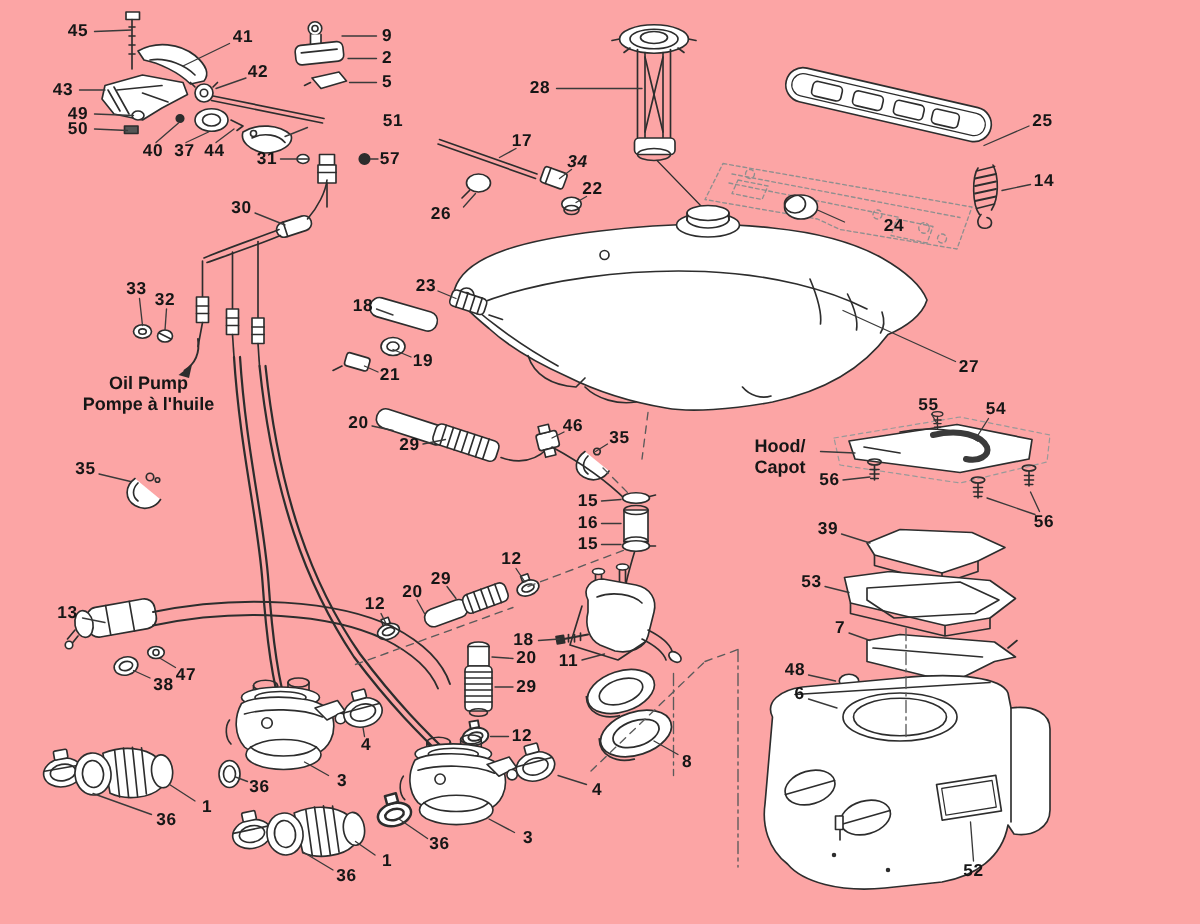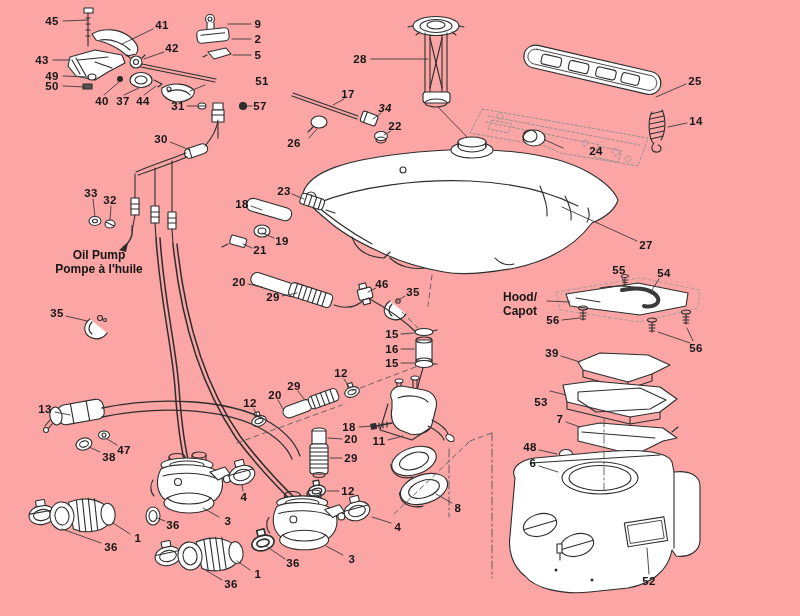--- a/index.html
+++ b/index.html
@@ -569,21 +569,21 @@
       <span class="callout" style="left: 239px; top: 282px; color: rgb(22, 22, 22);">20</span>
       <span class="callout" style="left: 273px; top: 297px; color: rgb(22, 22, 22);">29</span>
       <span class="callout" style="left: 382px; top: 284px; color: rgb(22, 22, 22);">46</span>
       <span class="callout" style="left: 413px; top: 292px; color: rgb(22, 22, 22);">35</span>
       <span class="callout" style="left: 57px; top: 313px; color: rgb(22, 22, 22);">35</span>
       <span class="callout" style="left: 619px; top: 270px; color: rgb(22, 22, 22);">55</span>
       <span class="callout" style="left: 664px; top: 273px; color: rgb(22, 22, 22);">54</span>
       <span class="callout" style="left: 553px; top: 320px; color: rgb(22, 22, 22);">56</span>
       <span class="callout" style="left: 696px; top: 348px; color: rgb(22, 22, 22);">56</span>
       <span class="callout" style="left: 552px; top: 353px; color: rgb(22, 22, 22);">39</span>
-      <span class="callout" style="left: 541px; top: 388px; color: rgb(22, 22, 22); margin-top: 14px;">53</span>
+      <span class="callout" style="left: 541px; top: 388px; color: rgb(22, 22, 22);">53</span>
       <span class="callout" style="left: 560px; top: 419px; color: rgb(22, 22, 22);">7</span>
       <span class="callout" style="left: 530px; top: 447px; color: rgb(22, 22, 22);">48</span>
       <span class="callout" style="left: 533px; top: 463px; color: rgb(22, 22, 22);">6</span>
       <span class="callout" style="left: 649px; top: 581px; color: rgb(22, 22, 22);">52</span>
       <span class="callout" style="left: 45px; top: 409px; color: rgb(22, 22, 22);">13</span>
       <span class="callout" style="left: 124px; top: 450px; color: rgb(22, 22, 22);">47</span>
       <span class="callout" style="left: 109px; top: 457px; color: rgb(22, 22, 22);">38</span>
       <span class="callout" style="left: 392px; top: 334px; color: rgb(22, 22, 22);">15</span>
       <span class="callout" style="left: 392px; top: 349px; color: rgb(22, 22, 22);">16</span>
       <span class="callout" style="left: 392px; top: 363px; color: rgb(22, 22, 22);">15</span>

